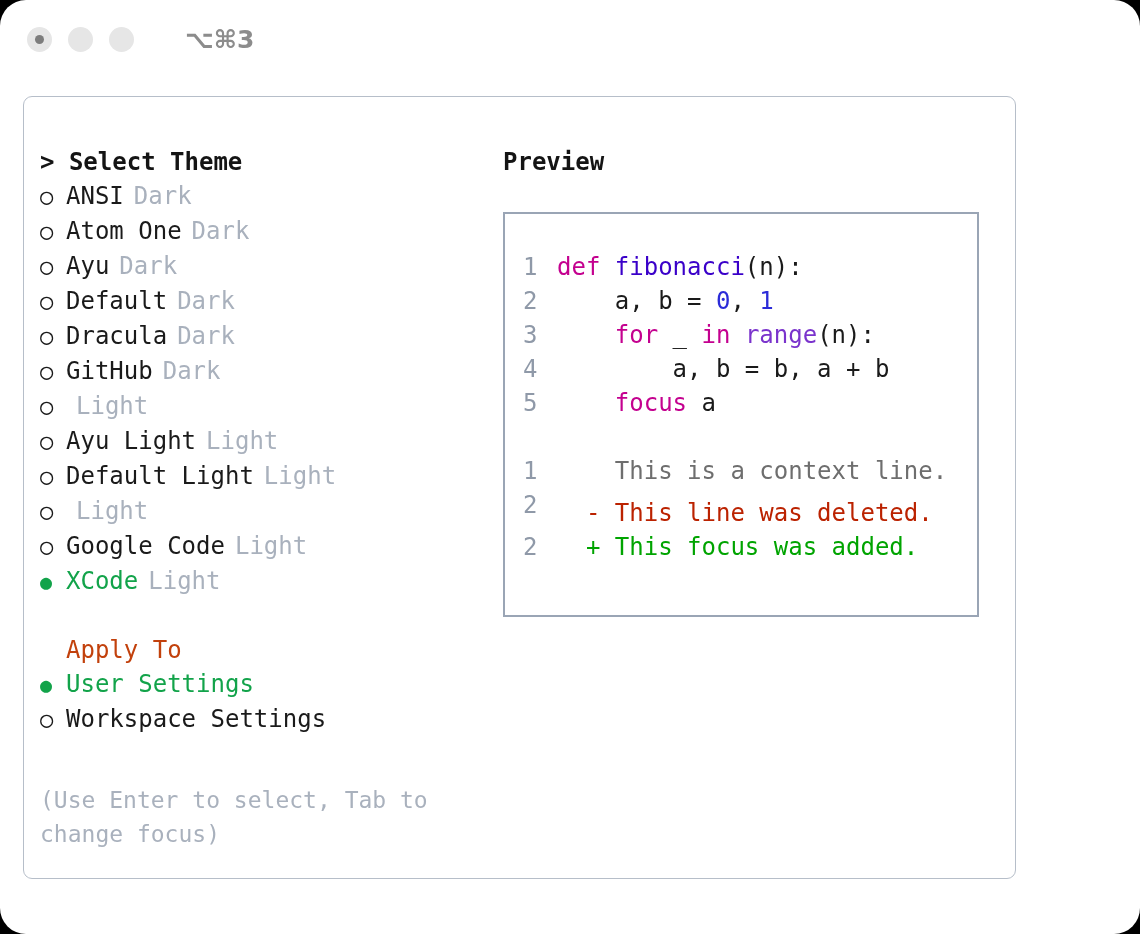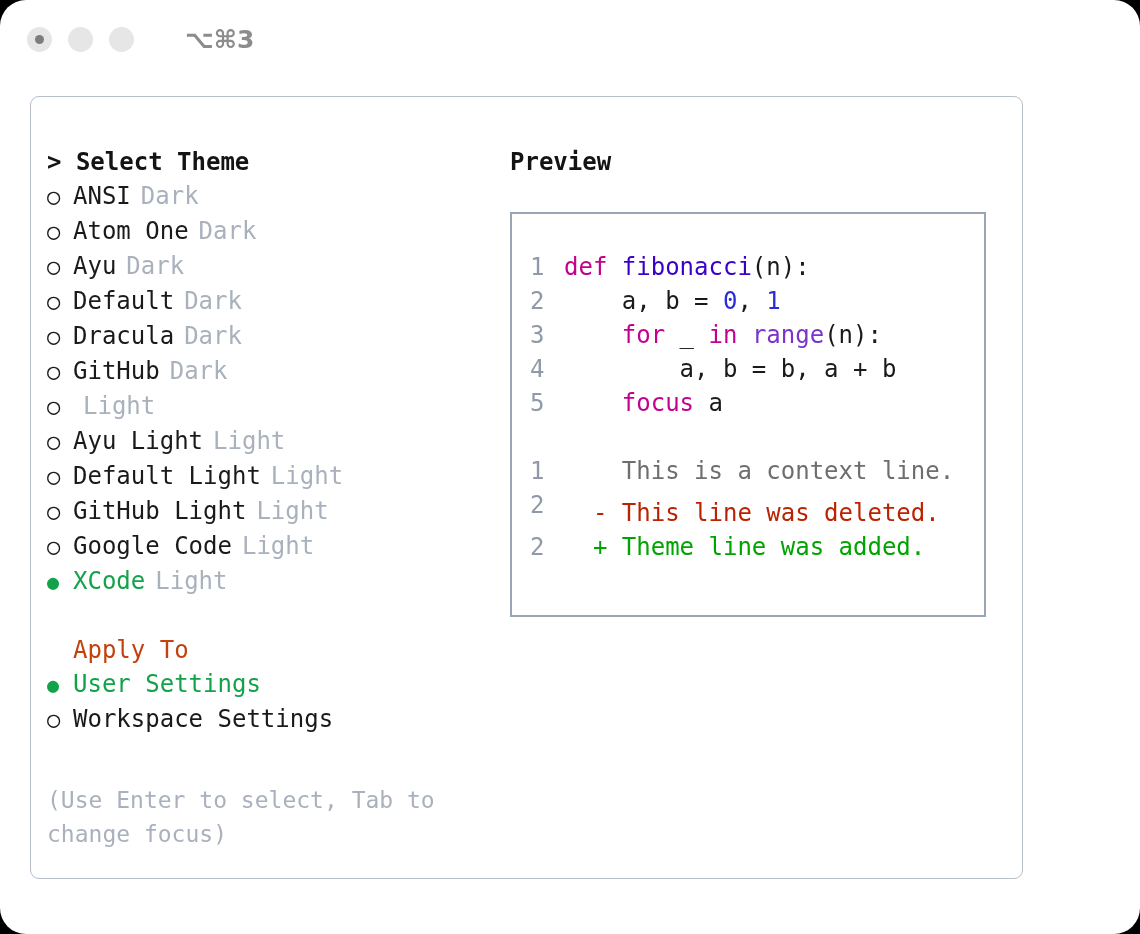--- a/index.html
+++ b/index.html
@@ -56,21 +56,21 @@
     font-size: 25px;
     font-weight: bold;
     color: #8c8c8c;
     letter-spacing: 0px;
     font-family: "DejaVu Sans", "Liberation Sans", sans-serif;
   }
 
   
   #card {
     position: absolute;
-    left: 30px;
+    left: 23px;
     top: 96px;
     width: 993px;
     height: 783px;
     border: 1px solid #b6bec9;
     border-radius: 9px;
     box-sizing: border-box;
     background: #ffffff;
   }
 
   #card-inner {
@@ -207,21 +207,21 @@
         <div id="theme-list">
             <div class="opt-row"><span class="marker">○</span><span class="opt-label">ANSI</span><span class="opt-tag">Dark</span></div>
             <div class="opt-row"><span class="marker">○</span><span class="opt-label">Atom One</span><span class="opt-tag">Dark</span></div>
             <div class="opt-row"><span class="marker">○</span><span class="opt-label">Ayu</span><span class="opt-tag">Dark</span></div>
             <div class="opt-row"><span class="marker">○</span><span class="opt-label">Default</span><span class="opt-tag">Dark</span></div>
             <div class="opt-row"><span class="marker">○</span><span class="opt-label">Dracula</span><span class="opt-tag">Dark</span></div>
             <div class="opt-row"><span class="marker">○</span><span class="opt-label">GitHub</span><span class="opt-tag">Dark</span></div>
             <div class="opt-row"><span class="marker">○</span><span class="opt-tag">Light</span></div>
             <div class="opt-row"><span class="marker">○</span><span class="opt-label">Ayu Light</span><span class="opt-tag">Light</span></div>
             <div class="opt-row"><span class="marker">○</span><span class="opt-label">Default Light</span><span class="opt-tag">Light</span></div>
-            <div class="opt-row"><span class="marker">○</span><span class="opt-label">GitHub Light</span><span class="opt-tag">Light</span></div>
+            <div class="opt-row"><span class="marker">○</span><span class="opt-tag">Light</span></div>
             <div class="opt-row"><span class="marker">○</span><span class="opt-label">Google Code</span><span class="opt-tag">Light</span></div>
             <div class="opt-row selected"><span class="marker sel">●</span><span class="opt-label">XCode</span><span class="opt-tag">Light</span></div>
           </div>
 
         <div class="spacer-lg"></div>
 
         <div id="apply-hdr">Apply To</div>
         <div id="apply-list">
             <div class="opt-row selected"><span class="marker sel">●</span><span class="opt-label">User Settings</span></div>
             <div class="opt-row"><span class="marker">○</span><span class="opt-label">Workspace Settings</span></div>
@@ -237,20 +237,20 @@
               <div class="code-line"><span class="lineno">1</span><span><span class="kw">def</span><span class="plain"> </span><span class="fn">fibonacci</span><span class="plain">(n):</span></span></div>
               <div class="code-line"><span class="lineno">2</span><span><span class="plain">    a, b = </span><span class="num">0</span><span class="plain">, </span><span class="num">1</span></span></div>
               <div class="code-line"><span class="lineno">3</span><span><span class="plain">    </span><span class="kw">for</span><span class="plain"> _ </span><span class="kw">in</span><span class="plain"> </span><span class="bi">range</span><span class="plain">(n):</span></span></div>
               <div class="code-line"><span class="lineno">4</span><span><span class="plain">        a, b = b, a + b</span></span></div>
               <div class="code-line"><span class="lineno">5</span><span><span class="plain">    </span><span class="kw">focus</span><span class="plain"> a</span></span></div>
             </div>
           <div class="blank-line"></div>
           <div id="diff-block">
               <div class="code-line"><span class="lineno">1</span><span class="ctx">    This is a context line.</span></div>
               <div class="code-line"><span class="lineno">2</span><span class="del">  - This line was deleted.</span></div>
-              <div class="code-line"><span class="lineno">2</span><span class="add">  + Theme line was added.</span></div>
+              <div class="code-line"><span class="lineno">2</span><span class="add">  + This focus was added.</span></div>
             </div>
         </div>
       </div>
 
     </div>
   </div>
 </div>
 
 </body></html>

